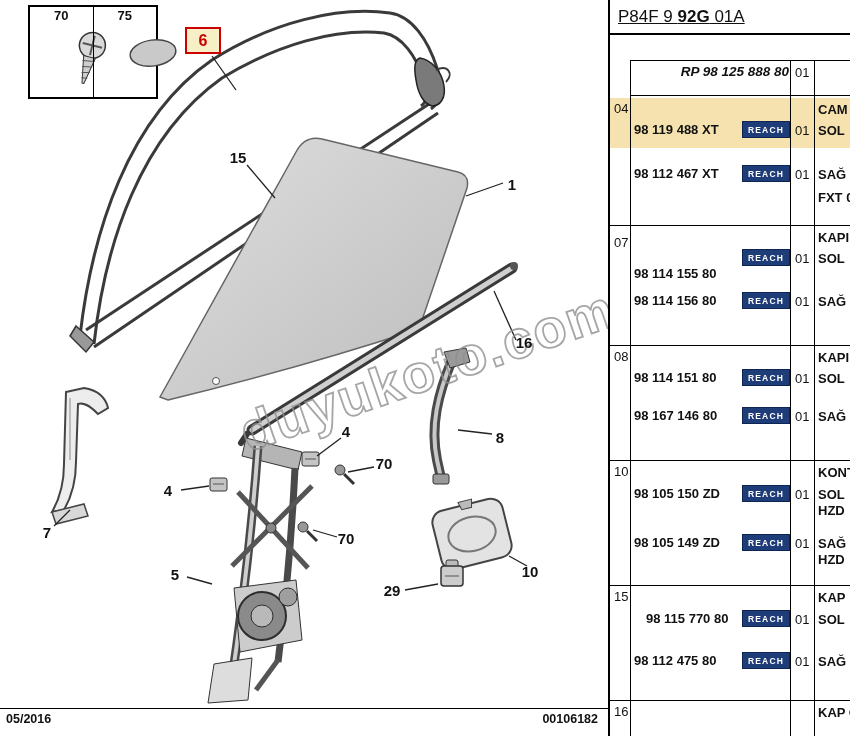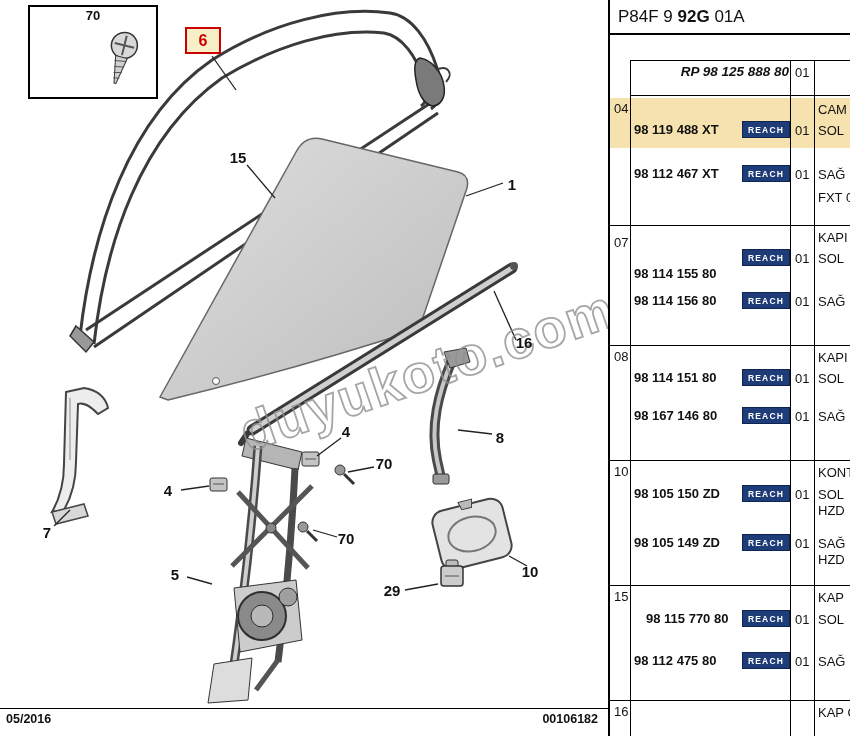--- a/index.html
+++ b/index.html
@@ -15,31 +15,31 @@
   .inset-label{position:absolute;top:1px;left:50%;transform:translateX(-50%);font-weight:bold;font-size:13px;}
   .inset-icon{position:absolute;left:50%;top:22px;transform:translateX(-50%);}
   .red-tag{position:absolute;left:185px;top:27px;width:32px;height:23px;border:2.5px solid #cc0000;
            background:#f7efc6;color:#cc0000;font-weight:bold;font-size:16px;
            display:flex;align-items:center;justify-content:center;}
   .footer-line{position:absolute;left:0;top:708px;width:608px;height:0;border-top:1.5px solid #000;}
   .footer-date{position:absolute;left:6px;top:712px;font-weight:bold;font-size:12.5px;}
   .footer-code{position:absolute;right:10px;top:712px;font-weight:bold;font-size:12.5px;}
   
   .tablearea{position:absolute;left:608px;top:0;width:242px;height:736px;border-left:2px solid #000;overflow:hidden;background:#fff;}
-  .hdr{position:absolute;left:8px;top:7px;font-size:17px;white-space:nowrap;}
+  .hdr{position:absolute;left:8px;top:7px;font-size:17px;white-space:nowrap;text-decoration:underline;}
   .hdr .b{font-weight:bold;}
   .highlight{position:absolute;left:0;top:98px;width:242px;height:50px;background:#f6e2ae;}
   .hline{position:absolute;height:0;border-top:1px solid #000;}
   .hline.thick{border-top-width:2px;}
   .vline{position:absolute;width:0;border-left:1px solid #000;}
   .rp{position:absolute;left:24px;top:64px;width:155px;text-align:right;font-weight:bold;font-style:italic;font-size:13.5px;white-space:nowrap;}
   .gid{position:absolute;font-size:13px;}
   .part{position:absolute;font-weight:bold;font-size:13px;white-space:nowrap;}
   .qty{position:absolute;font-size:13px;}
-  .desc{position:absolute;font-weight:normal;font-size:13px;white-space:nowrap;}
+  .desc{position:absolute;font-weight:bold;font-size:13px;white-space:nowrap;}
   .reach{position:absolute;width:46px;height:15px;background:#1e3c78;border:1px solid #0e2452;color:#fff;
          font-size:8.5px;font-weight:bold;letter-spacing:1.2px;display:flex;align-items:center;justify-content:center;cursor:pointer;}
 </style>
 </head>
 <body>
 
 <div class="page">
 
   <div class="diagram">
 
@@ -158,20 +158,28 @@
               <line x1="18" y1="16" x2="38" y2="16" stroke="#555" stroke-width="2"></line>
               <path d="M 22 28 L 34 28 L 29 55 L 27 55 Z" fill="#cfcfcf" stroke="#333"></path>
               <line x1="22" y1="33" x2="34" y2="31" stroke="#555"></line>
               <line x1="23" y1="39" x2="33" y2="37" stroke="#555"></line>
               <line x1="24" y1="45" x2="32" y2="43" stroke="#555"></line>
               <line x1="25" y1="50" x2="31" y2="49" stroke="#555"></line>
             </g>
           </svg>
         </span>
       </div>
+      <div class="inset-cell">
+        <span class="inset-label">75</span>
+        <span class="inset-icon" style="top:26px;">
+          <svg width="56" height="40" viewBox="0 0 56 40">
+            <ellipse cx="28" cy="20" rx="23" ry="13" fill="#c9c9c9" stroke="#444" stroke-width="1.5" transform="rotate(-8 28 20)"></ellipse>
+          </svg>
+        </span>
+      </div>
     </div>
 
     <div class="red-tag">6</div>
 
     <span class="callout" style="left:238px;top:157px">15</span>
     <span class="callout" style="left:512px;top:184px">1</span>
     <span class="callout" style="left:524px;top:342px">16</span>
     <span class="callout" style="left:500px;top:437px">8</span>
     <span class="callout" style="left:346px;top:431px">4</span>
     <span class="callout" style="left:384px;top:463px">70</span>

